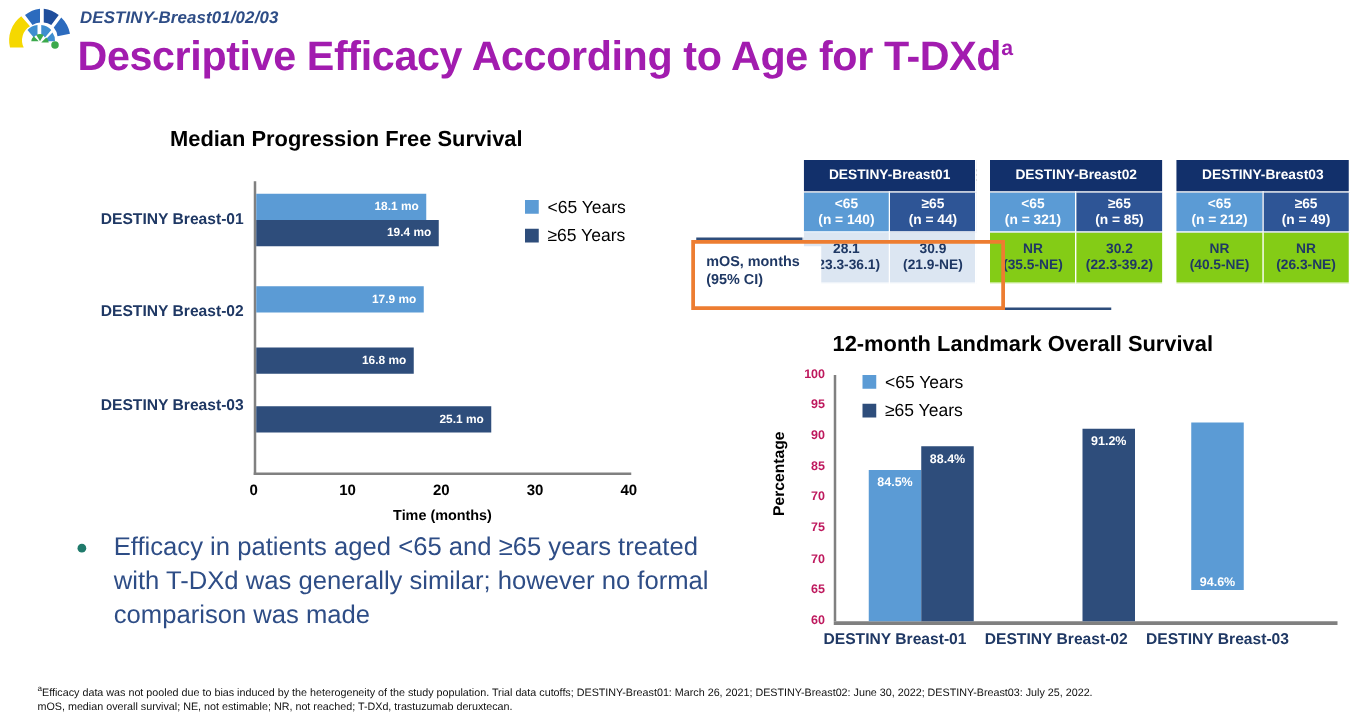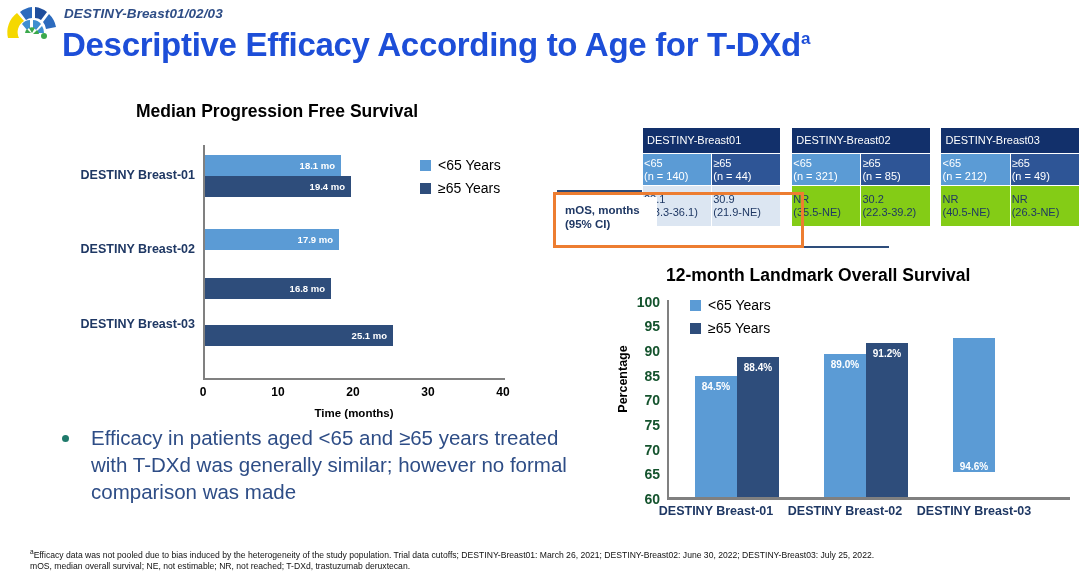--- a/index.html
+++ b/index.html
@@ -15,21 +15,21 @@
 
   
   #logo{left:4px;top:2px;width:56px;height:38px;}
   #eyebrow{
     left:64px;top:6px;
     font-size:13.5px;font-style:italic;font-weight:bold;
     color:#2E4D86;letter-spacing:.1px;
   }
   #slide-title{
     left:62px;top:26px;
-    font-size:33px;font-weight:bold;color:#1d4ed8;
+    font-size:33px;font-weight:bold;color:#a21caf;
     letter-spacing:-.3px;white-space:nowrap;
   }
   #slide-title .sup{font-size:17px;vertical-align:super;}
 
   
   .sec-title{
     font-size:17.5px;font-weight:bold;color:#000000;
     white-space:nowrap;
   }
 
@@ -57,21 +57,21 @@
   #bullet .dot{
     width:7px;height:7px;border-radius:50%;background:#1F7A6B;
     margin-top:11px;margin-right:22px;flex:0 0 auto;
   }
   #bullet .txt{font-size:20.5px;line-height:27px;color:#2E4D86;font-weight:normal;}
 
   
   #mos-title{left:737px;top:101px;margin-top:28px;}
   #mos-table{left:642px;top:127px;border-collapse:collapse;}
   #mos-table td{
-    text-align:left;font-size:11px;font-weight:normal;
+    text-align:center;font-size:11px;font-weight:bold;
     border:1px solid #ffffff;line-height:13px;
   }
   .th-study{background:#12306B;color:#ffffff;height:25px;font-size:11.5px;padding:0 4px;}
   .th-lt{background:#5B9BD5;color:#ffffff;height:29px;width:72px;}
   .th-ge{background:#2E5596;color:#ffffff;height:29px;width:72px;}
   .val-a{background:#DCE6F2;color:#1F3864;height:38px;}
   .val-b{background:#84cc16;color:#1F3864;height:38px;}
   .gap{background:#ffffff;border:none !important;width:9px;}
   #mos-label{
     left:557px;top:197px;width:92px;height:40px;
@@ -84,21 +84,21 @@
     border:3px solid #ED7D31;background:transparent;pointer-events:none;
   }
   #mos-rule-top{left:557px;top:190px;width:96px;height:2px;background:#2E4D7B;}
   #mos-rule-bot{left:557px;top:246px;width:332px;height:2px;background:#2E4D7B;}
 
   
   #lm-title{left:666px;top:265px;}
   #lm-chart{left:610px;top:292px;width:470px;height:240px;}
   .lm-axis-v{position:absolute;left:57px;top:8px;width:2px;height:197px;background:#808080;}
   .lm-axis-h{position:absolute;left:57px;top:205px;width:403px;height:3px;background:#808080;}
-  .lm-ytick{position:absolute;left:0;width:50px;text-align:right;font-size:14px;font-weight:bold;color:#14532d;}
+  .lm-ytick{position:absolute;left:0;width:50px;text-align:right;font-size:10px;font-weight:bold;color:#be185d;}
   #lm-ylabel{
     position:absolute;left:-62px;top:80px;width:150px;text-align:center;
     font-size:12.5px;font-weight:bold;color:#000;
     transform:rotate(-90deg);
   }
   .lm-bar{position:absolute;width:42px;display:flex;justify-content:center;}
   .lm-bar span{color:#ffffff;font-size:10px;font-weight:bold;margin-top:5px;white-space:nowrap;}
   .lm-cat{position:absolute;top:212px;font-size:12.5px;font-weight:bold;color:#1F3864;text-align:center;width:150px;white-space:nowrap;}
 
   
@@ -244,23 +244,20 @@
   <div class="lm-ytick" style="top:199px;">60</div>
 
   <div class="lm-bar c-light" style="left:85px;top:84px;height:121px;">
       <span>84.5%</span>
     </div>
   <div class="lm-bar c-dark" style="left:127px;top:65px;height:140px;">
       <span>88.4%</span>
     </div>
   <div class="lm-cat" style="left:31px;">DESTINY Breast-01</div>
 
-  <div class="lm-bar c-light" style="left:214px;top:62px;height:143px;">
-      <span>89.0%</span>
-    </div>
   <div class="lm-bar c-dark" style="left:256px;top:51px;height:154px;">
       <span>91.2%</span>
     </div>
   <div class="lm-cat" style="left:160px;">DESTINY Breast-02</div>
 
   <div class="lm-bar c-light" style="left:343px;top:46px;height:134px;align-items:flex-end;">
       <span>94.6%</span>
     </div>
   <div class="lm-cat" style="left:289px;">DESTINY Breast-03</div>
 

